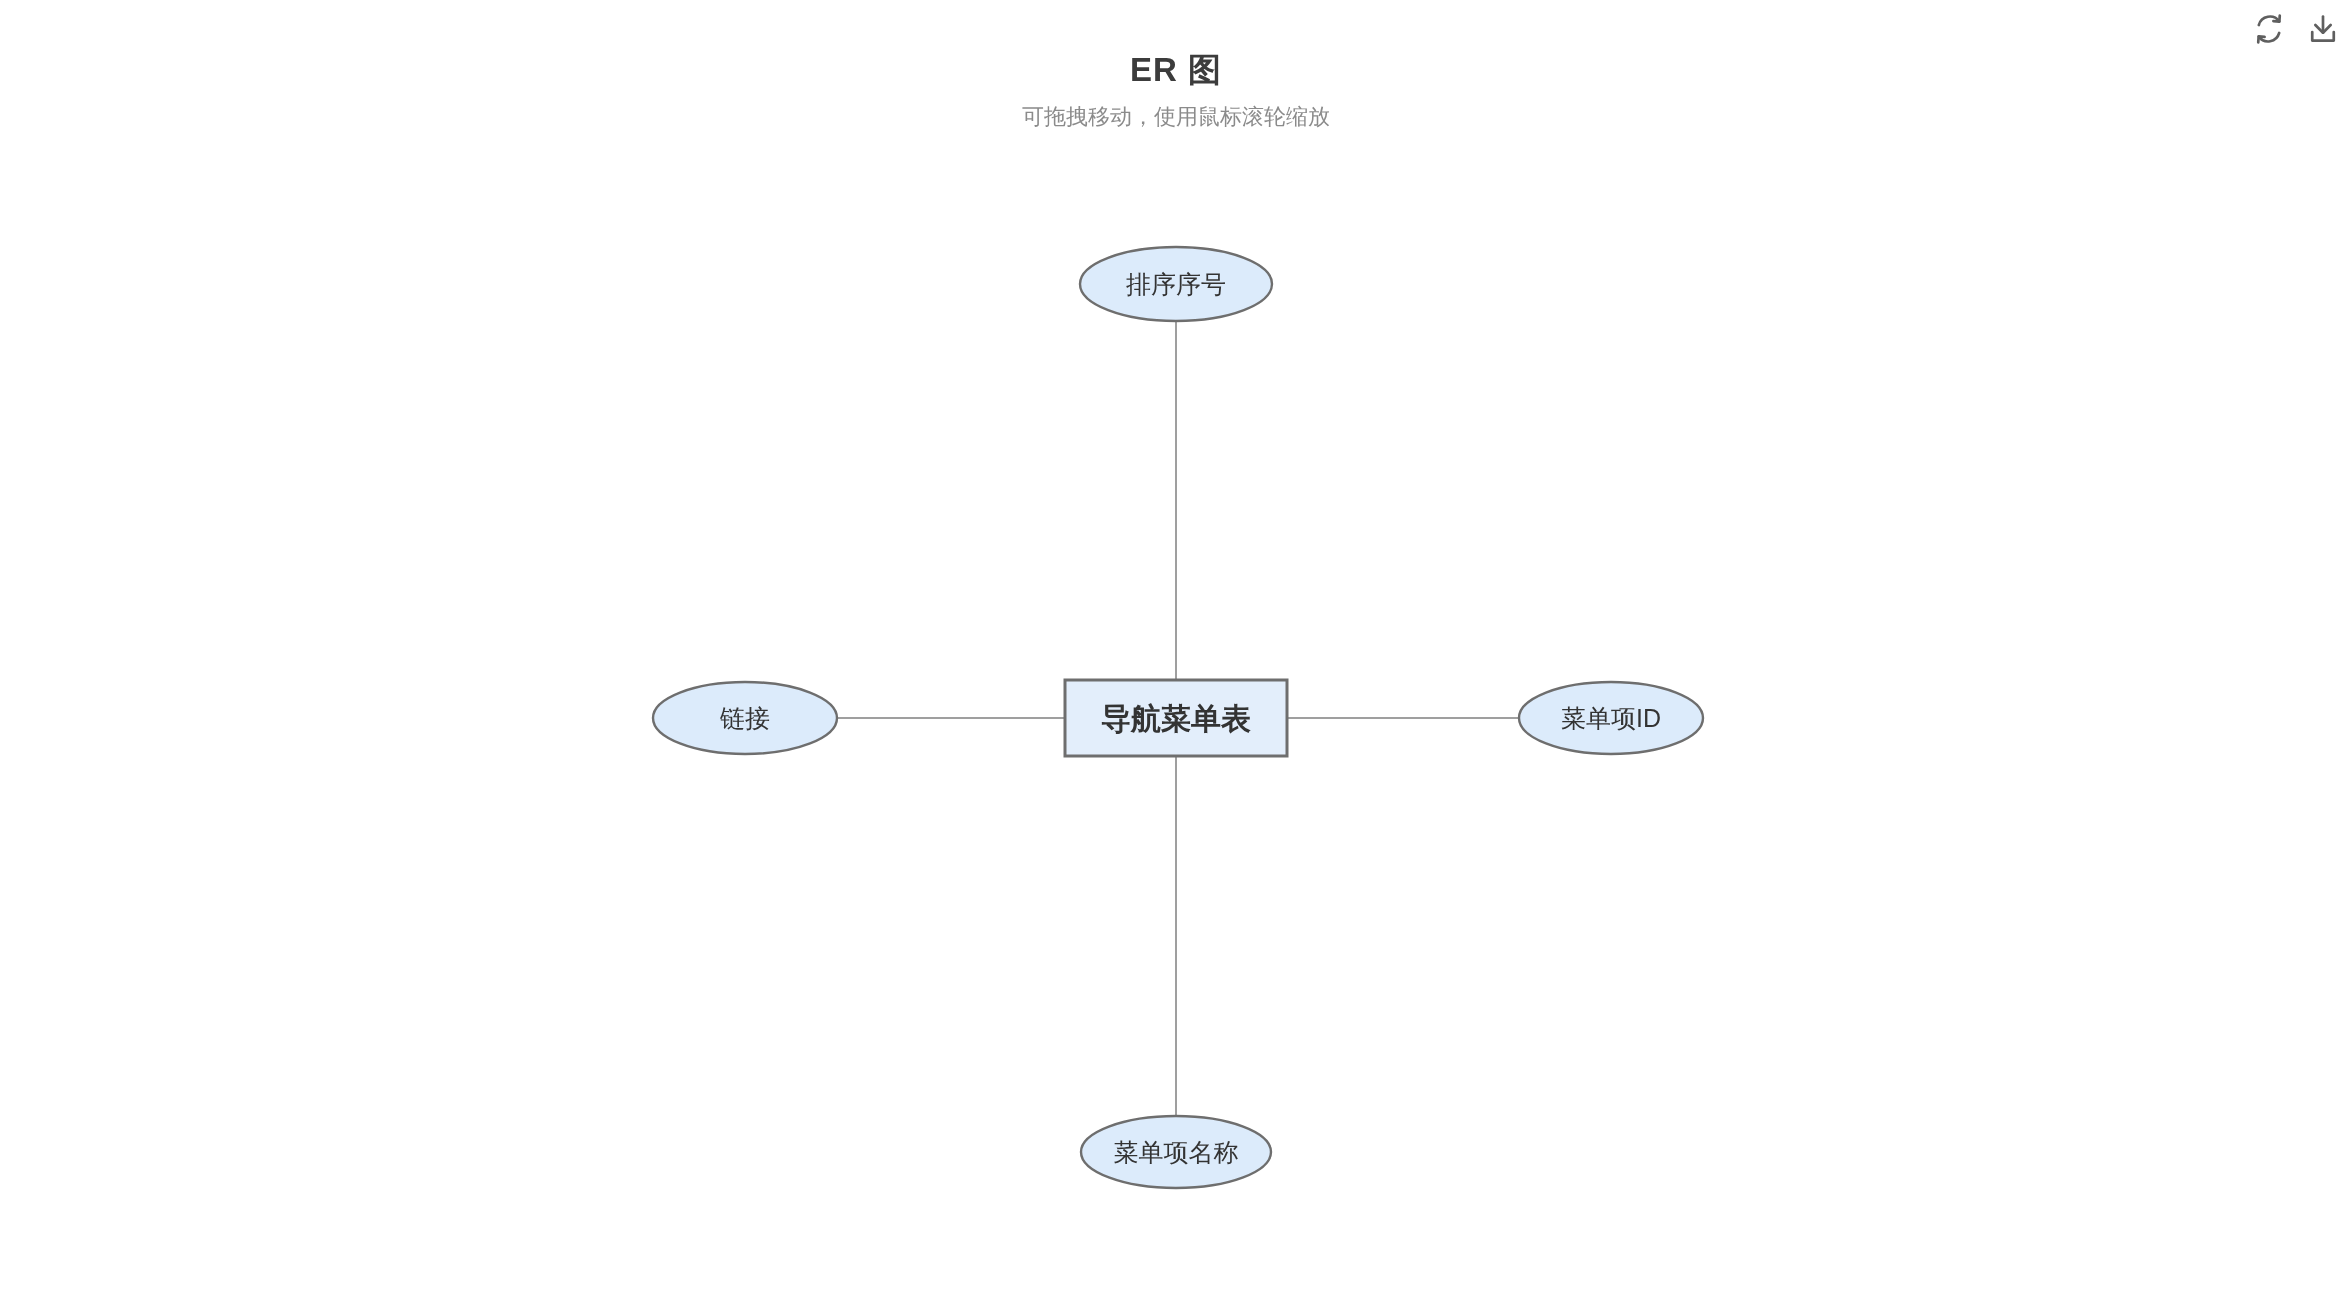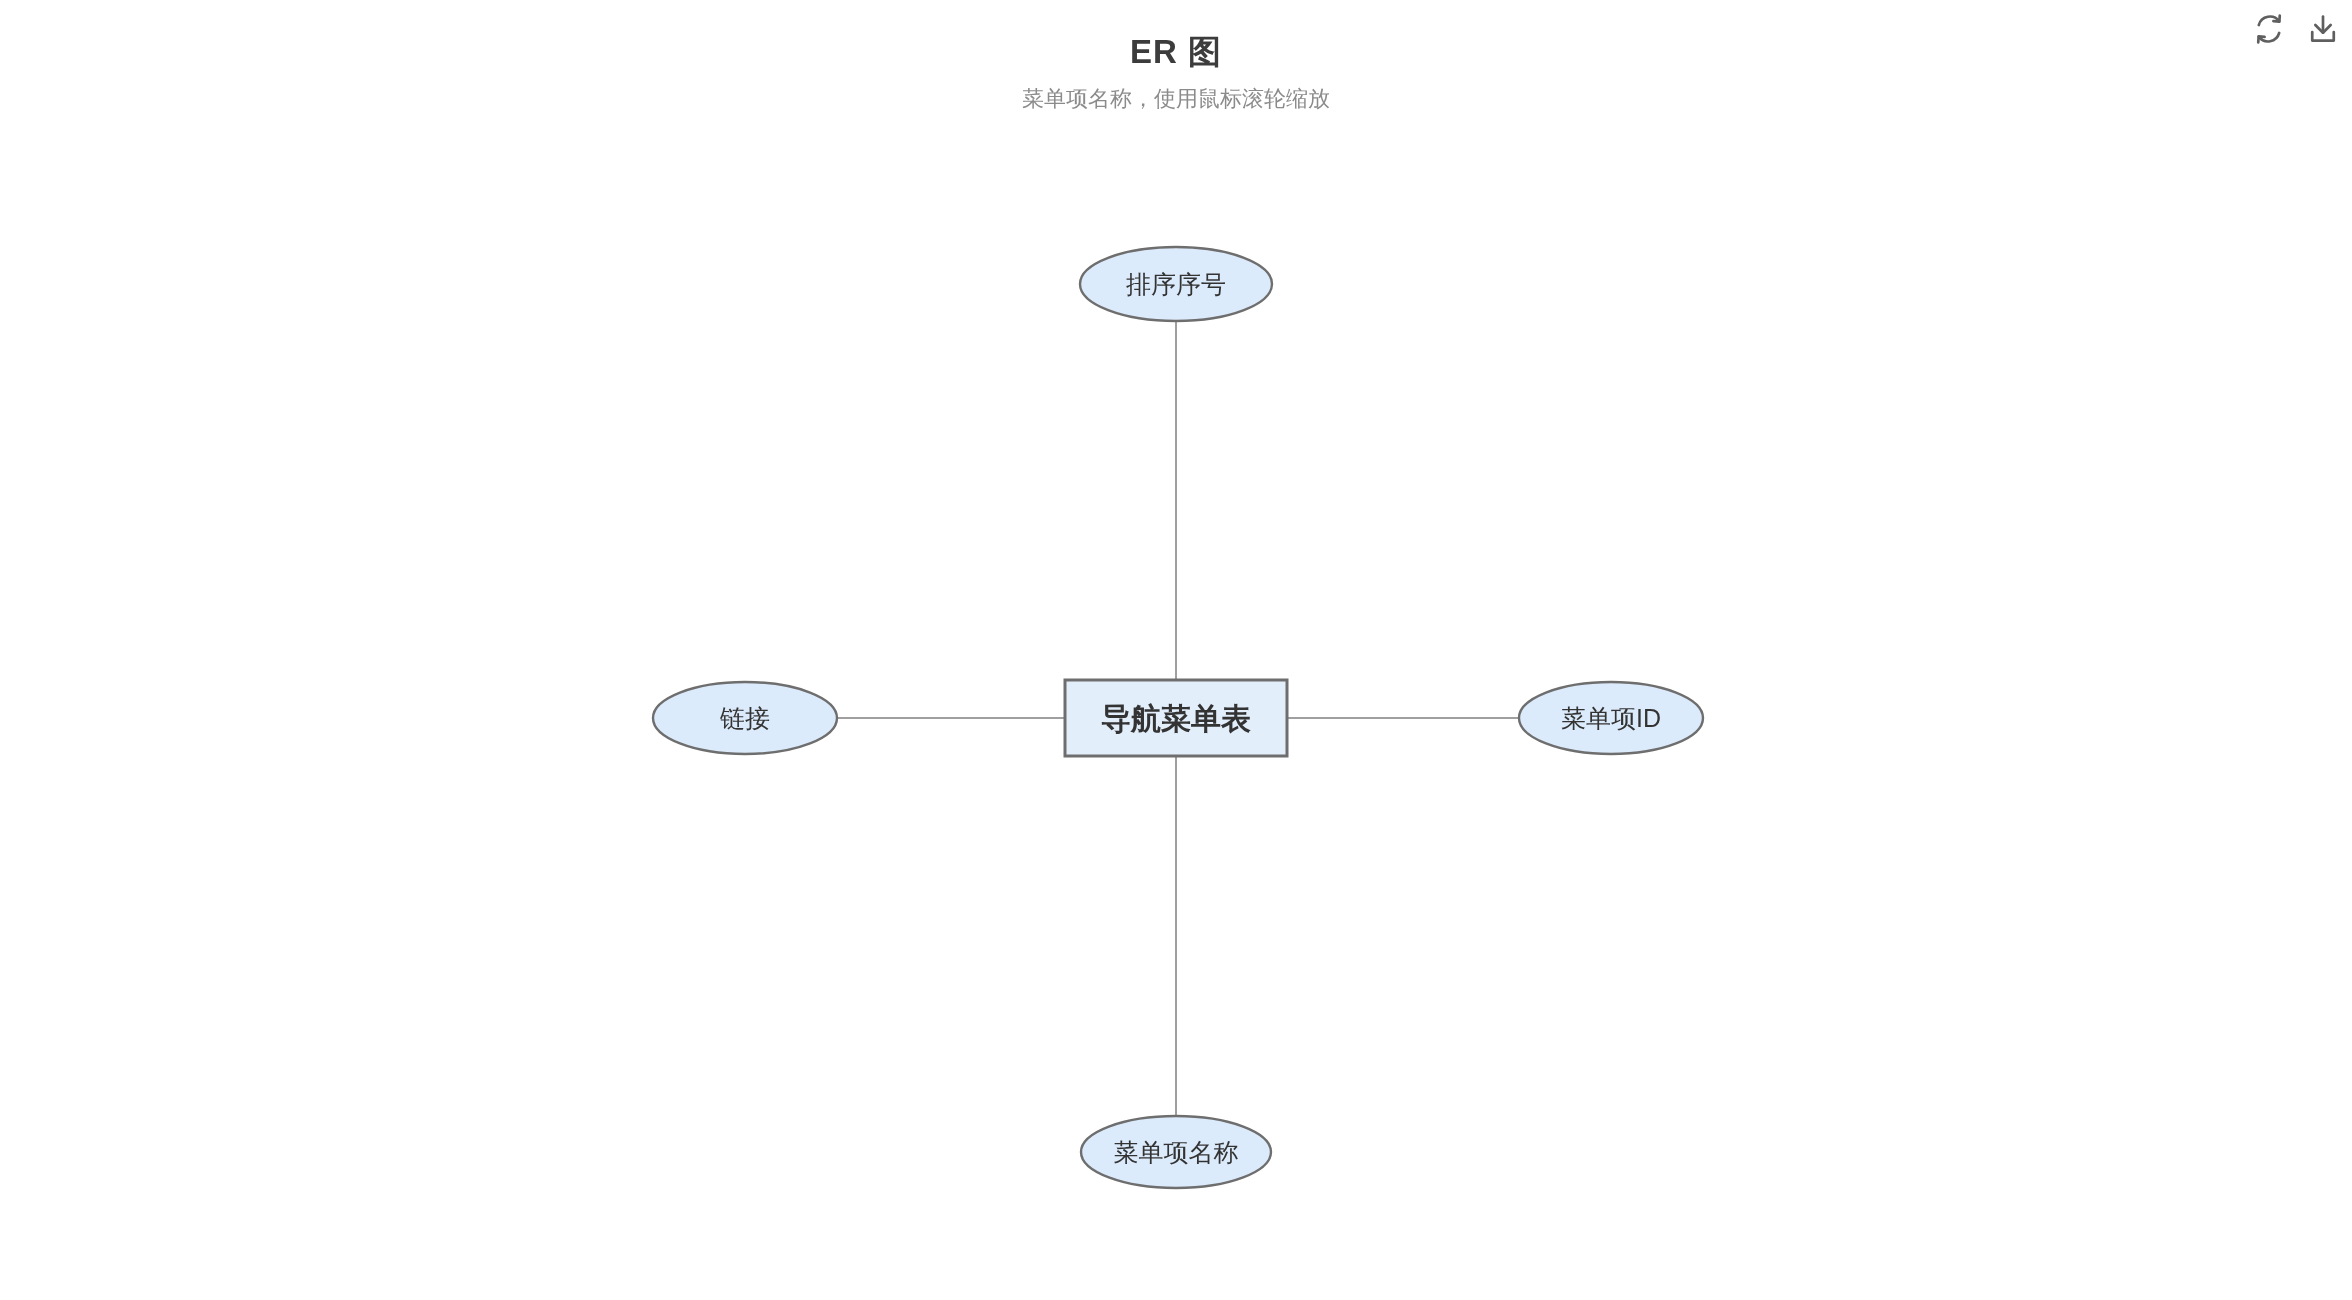--- a/index.html
+++ b/index.html
@@ -11,21 +11,21 @@
     overflow: hidden;
     font-family: "Liberation Sans", "DejaVu Sans", sans-serif;
   }
   .page {
     position: relative;
     width: 2352px;
     height: 1300px;
   }
   .header {
     position: absolute;
-    top: 32px;
+    top: 50px;
     left: 0;
     width: 100%;
     text-align: center;
     pointer-events: none;
     z-index: 2;
   }
   .header h1 {
     margin: 0;
     font-size: 33px;
     line-height: 40px;
@@ -106,21 +106,21 @@
     cursor: move;
   }
 </style>
 </head>
 <body>
 
 <div class="page">
 
   <div class="header">
     <h1>ER 图</h1>
-    <p>菜单项名称，使用鼠标滚轮缩放</p>
+    <p>可拖拽移动，使用鼠标滚轮缩放</p>
   </div>
 
   <div class="toolbar">
     <button class="icon-btn">
       <span style="display:flex;">
         <svg viewBox="0 0 24 24">
           <path d="M4.8 9.2 A 8.1 8.1 0 0 1 19.2 6.6"></path>
           <polyline points="19.6,2.6 19.3,6.8 15.1,6.5"></polyline>
           <path d="M19.2 14.8 A 8.1 8.1 0 0 1 4.8 17.4"></path>
           <polyline points="4.4,21.4 4.7,17.2 8.9,17.5"></polyline>

